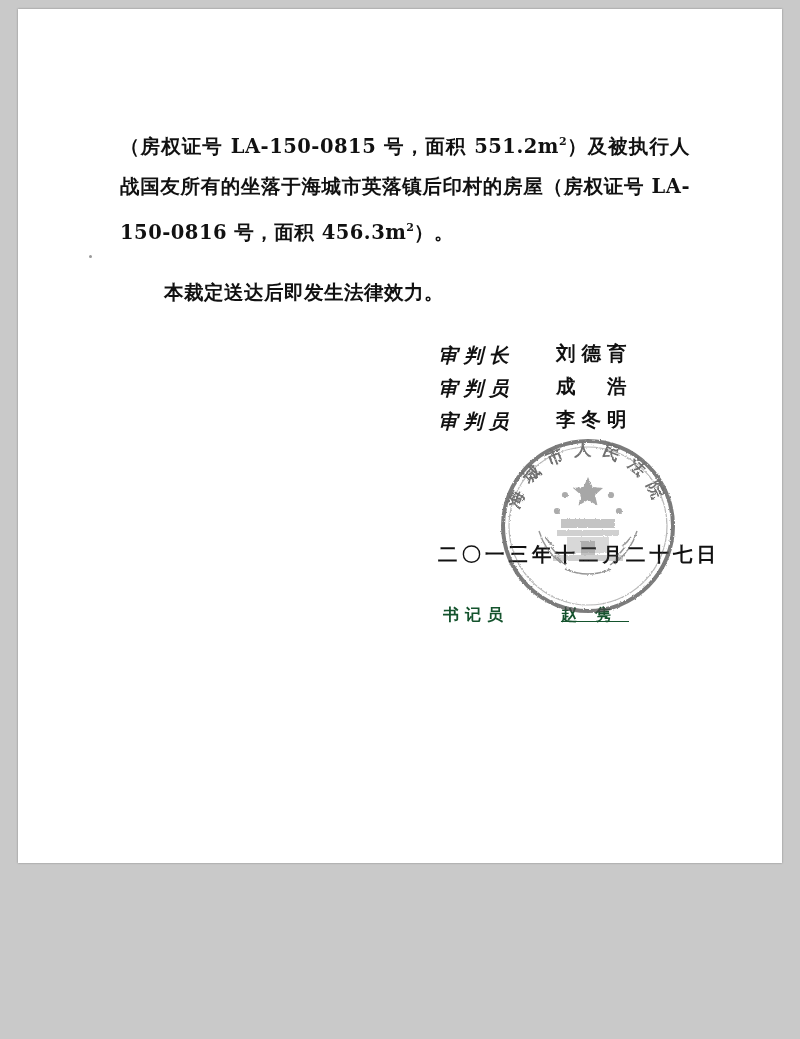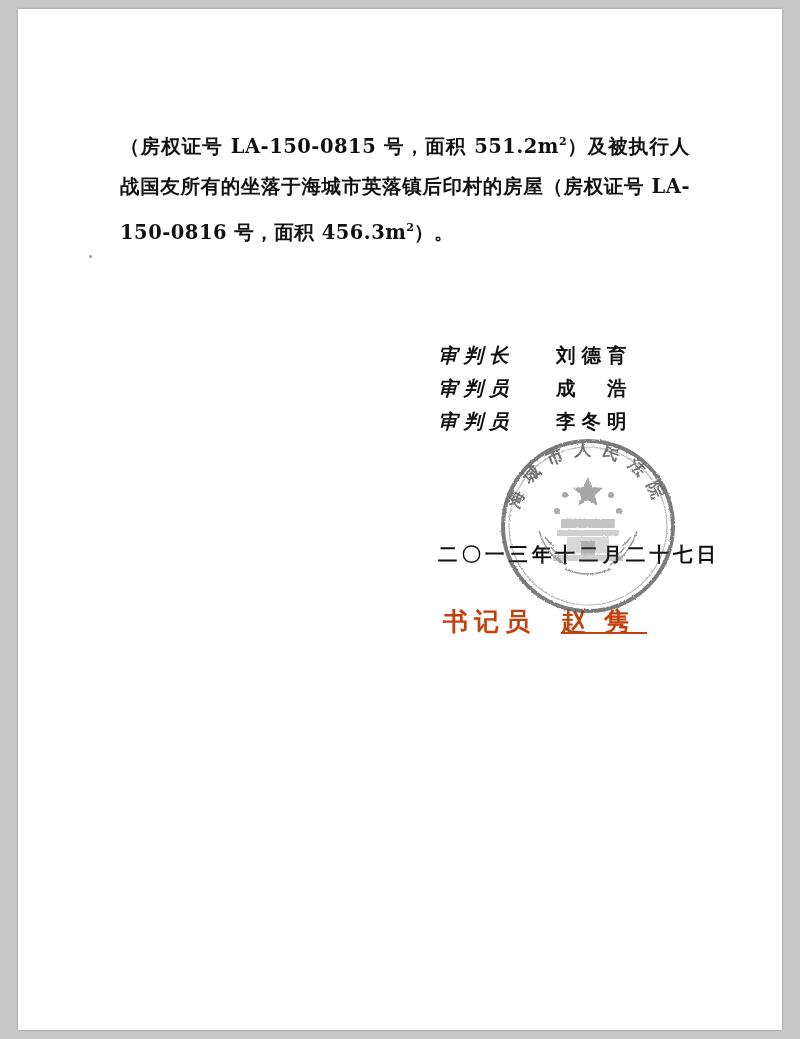--- a/index.html
+++ b/index.html
@@ -11,21 +11,21 @@
     width: 800px;
     height: 1039px;
     overflow: hidden;
     font-family: "DejaVu Sans", sans-serif;
   }
   .page {
     position: absolute;
     left: 18px;
     top: 9px;
     width: 764px;
-    height: 1021px;
+    height: 854px;
     background: #ffffff;
     box-shadow: 0 0 2px rgba(0,0,0,0.35);
     overflow: hidden;
   }
   .doc-body {
     position: absolute;
     left: 102px;
     top: 92px;
     width: 570px;
   }
@@ -74,40 +74,41 @@
   }
   .sig-role {
     display: inline-block;
     width: 118px;
     letter-spacing: 6px;
     font-style: italic;
   }
   .sig-name {
     display: inline-block;
     letter-spacing: 6px;
+    font-family: Liberation Mono, monospace;
   }
   .date-line {
     position: absolute;
     left: 420px;
     top: 532px;
     font-family: Liberation Mono, monospace;
     font-size: 19.5px;
     font-weight: 600;
     color: #111;
     letter-spacing: 4px;
     white-space: nowrap;
   }
   .clerk-line {
     position: absolute;
     left: 425px;
     top: 596px;
     font-family: "DejaVu Serif", serif;
-    font-size: 25px;
-    font-weight: 600;
-    color: #c2410c;
+    font-size: 16px;
+    font-weight: 600;
+    color: #14532d;
     white-space: nowrap;
     display: flex;
   }
   .clerk-role {
     display: inline-block;
     width: 118px;
     letter-spacing: 6px;
   }
   .clerk-name {
     display: inline-block;
@@ -135,20 +136,21 @@
 </style>
 </head>
 <body>
 
 <div class="page">
 
   <div class="doc-body">
 
     <p class="para"><span>（房权证号 LA-150-0815 号，面积 551.2m</span><span class="sup">2</span><span>）及被执行人战国友所有的坐落于海城市英落镇后印村的房屋（房权证号 LA-150-0816 号，面积 456.3m</span><span class="sup">2</span><span>）。</span></p>
 
+    <p class="para indent">本裁定送达后即发生法律效力。</p>
 
   </div>
 
   <div class="stray-dot"></div>
 
   <div class="sig-block">
     <div class="sig-line">
       <span class="sig-role">审判长</span>
       <span class="sig-name">刘德育</span>
     </div>

